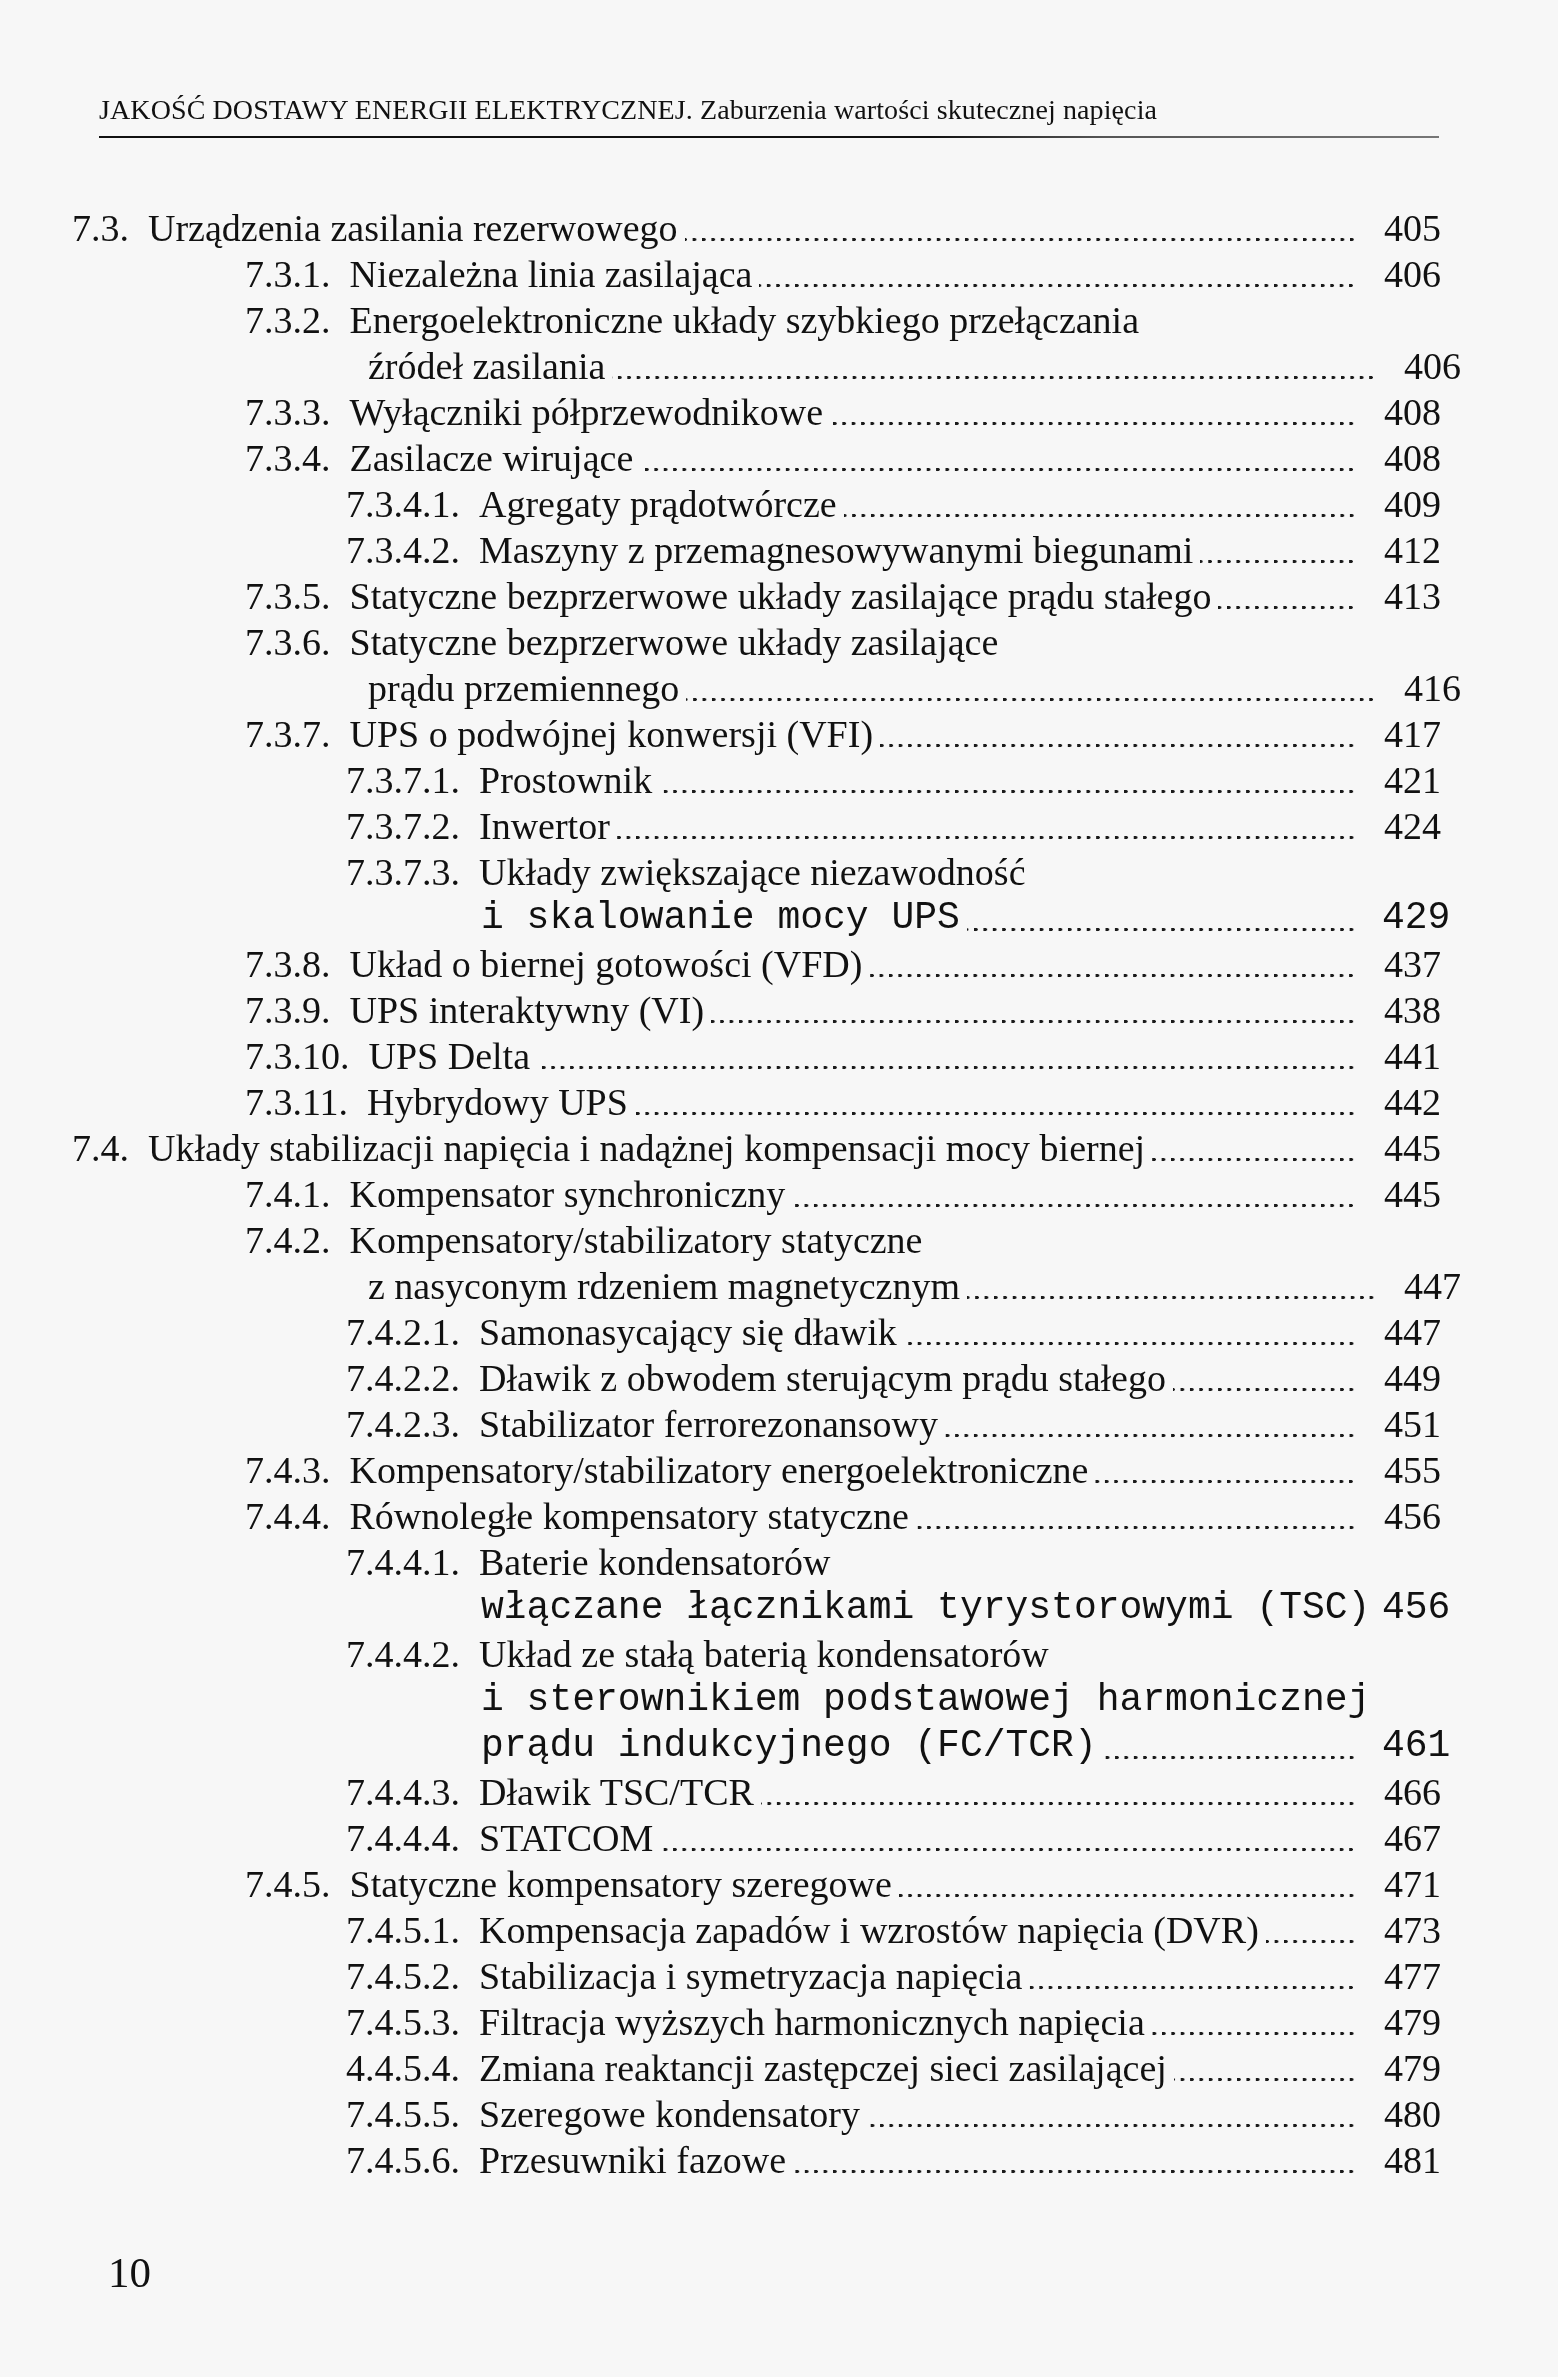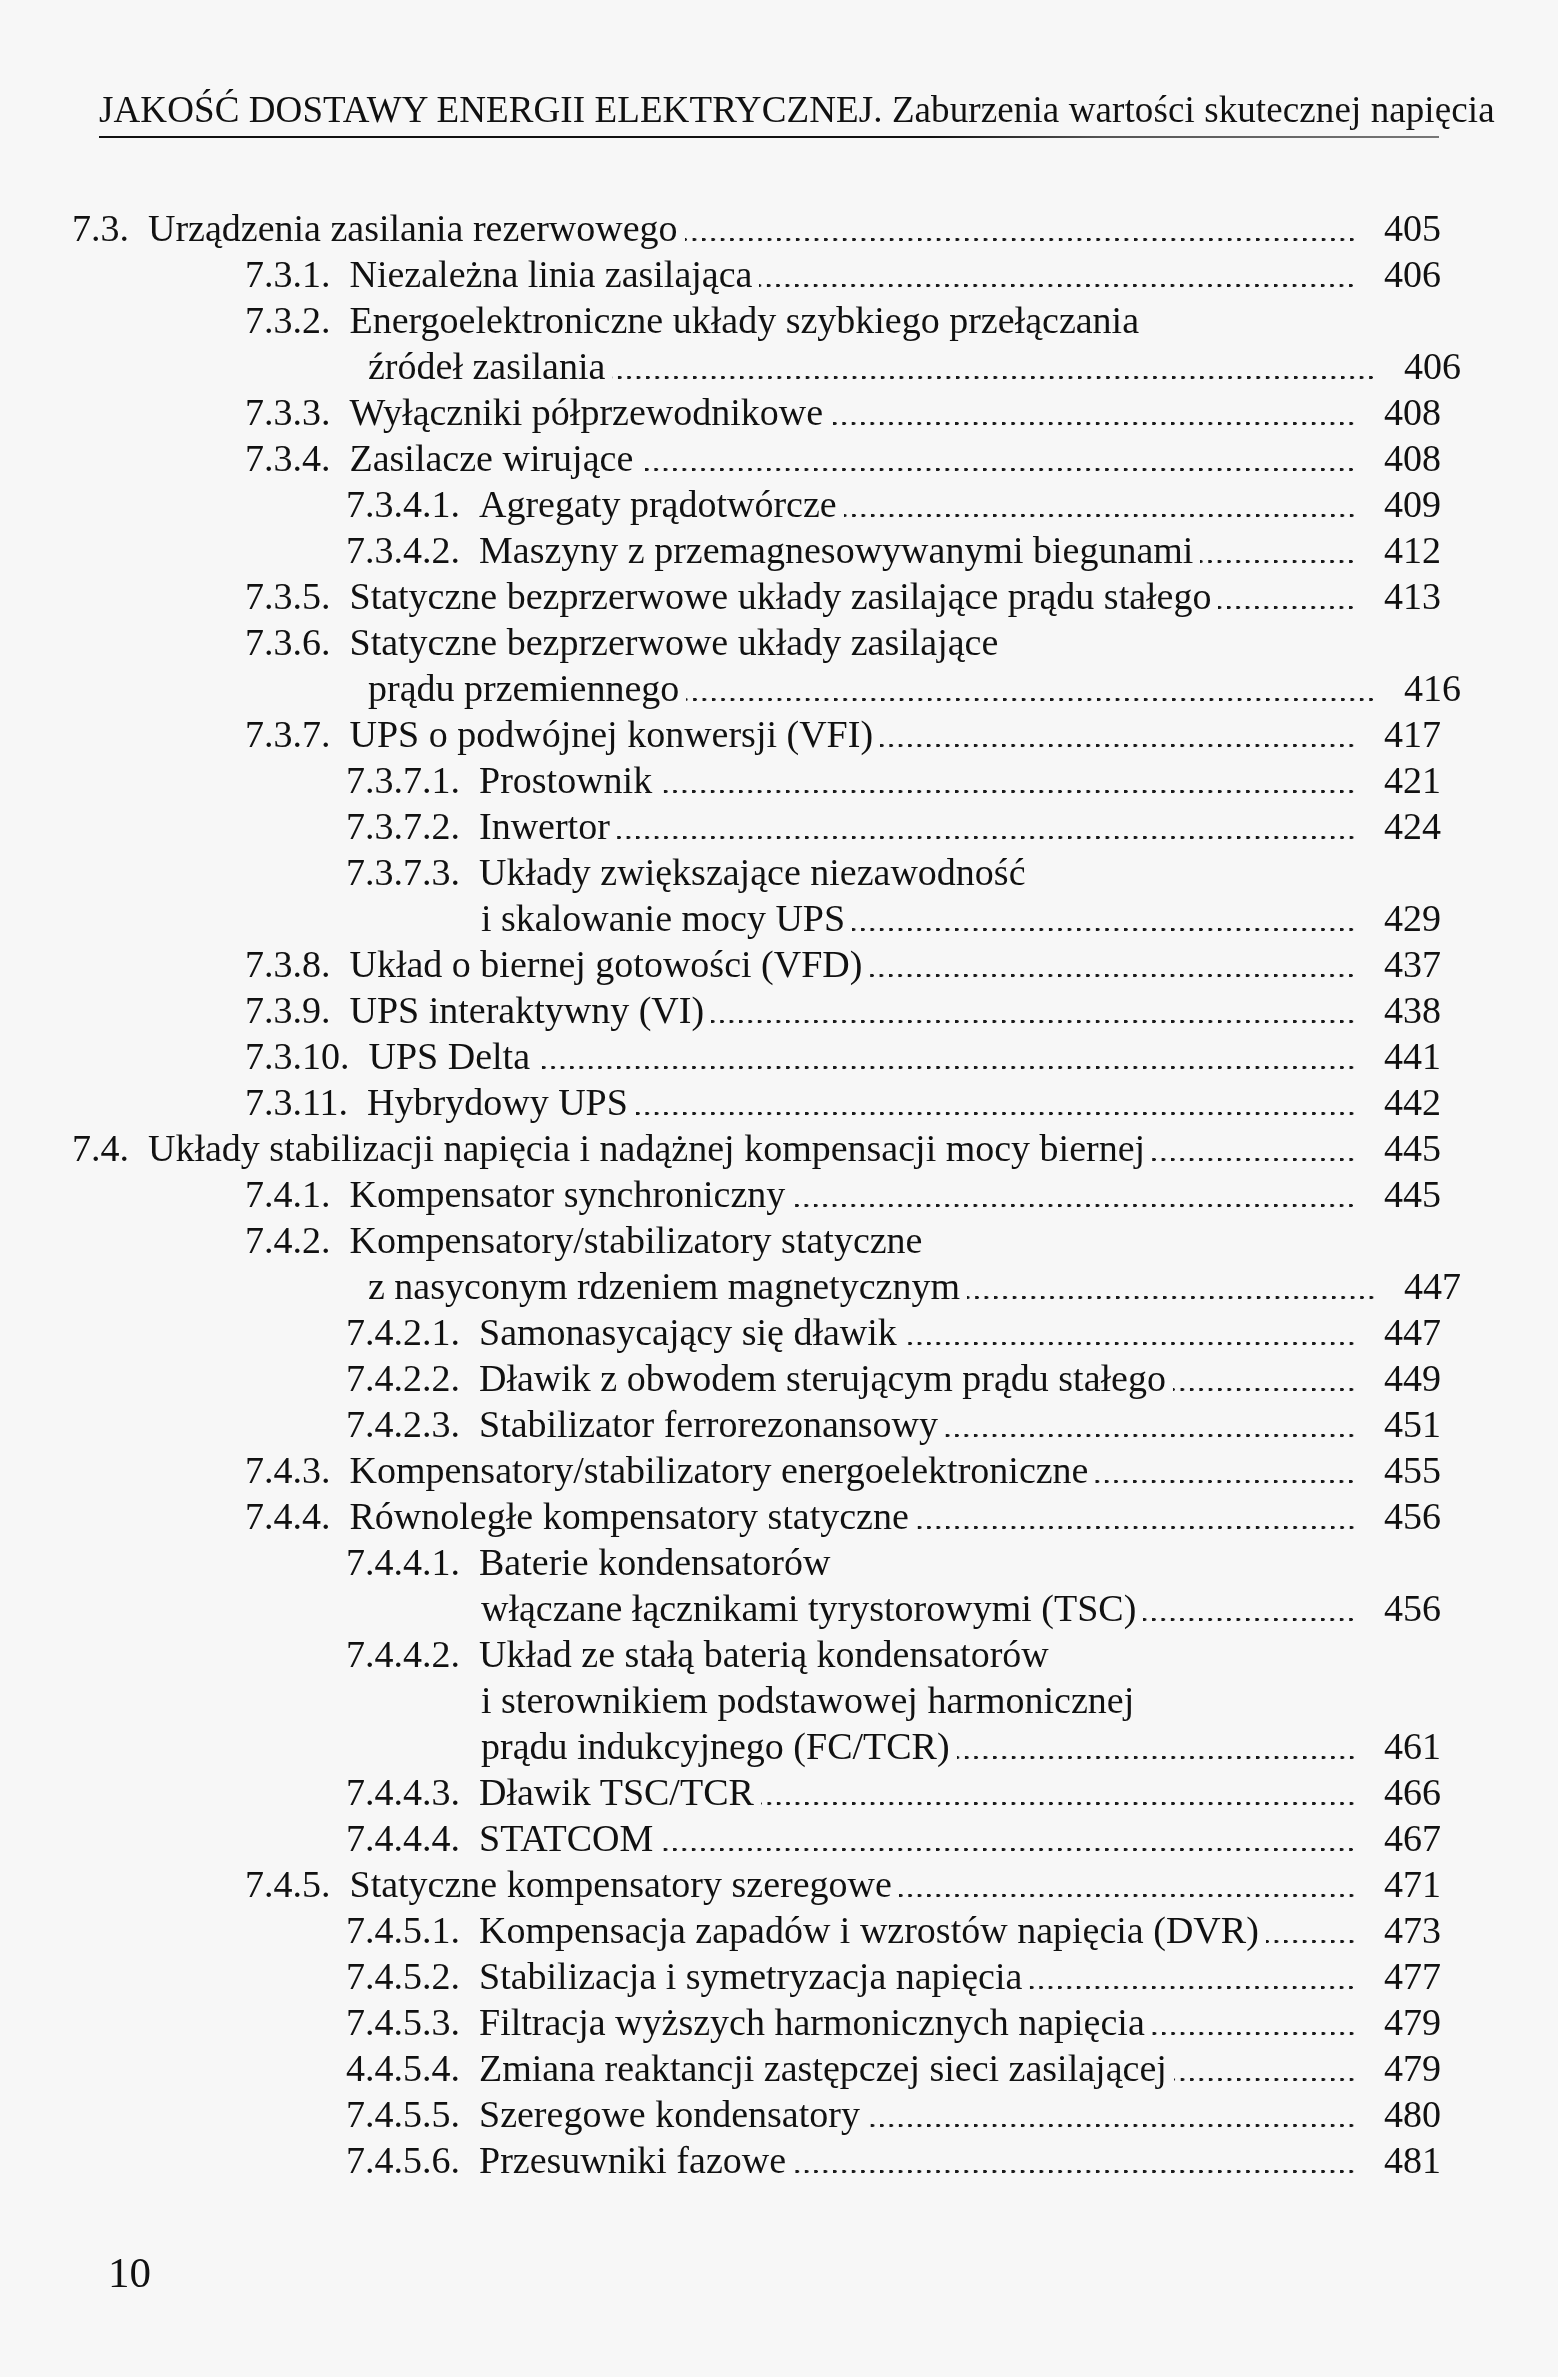--- a/index.html
+++ b/index.html
@@ -9,21 +9,21 @@
     background: #f7f7f7;
     position: relative;
     overflow: hidden;
     font-family: "Liberation Serif", "DejaVu Serif", serif;
     color: #111;
   }
   .running-head {
     position: absolute;
     left: 99px;
     top: 89px;
-    font-size: 37px;
+    font-size: 28px;
     line-height: 42px;
     white-space: nowrap;
     letter-spacing: 0.1px;
   }
   .head-rule {
     position: absolute;
     left: 99px;
     top: 136px;
     width: 1340px;
     height: 1.7px;
@@ -43,21 +43,21 @@
     white-space: nowrap;
     display: flex;
     align-items: baseline;
     box-sizing: border-box;
     width: 1358px; 
   }
   .row.l1 { padding-left: 72px; }
   .row.l2 { padding-left: 245px; }
   .row.l3 { padding-left: 346px; }
   .row.c2 { padding-left: 348px; margin-left: 20px; }
-  .row.c3 { padding-left: 481px; }
+  .row.c3 { padding-left: 481px; font-family: Liberation Mono, monospace; }
   .num { padding-right: 19px; flex: none; }
   .title { flex: none; text-align: right; }
   .leader-wrap {
     flex: 1 1 auto;
     margin-left: 7px;
     position: relative;
     align-self: stretch;
   }
   .leader-wrap .dots {
     position: absolute;

